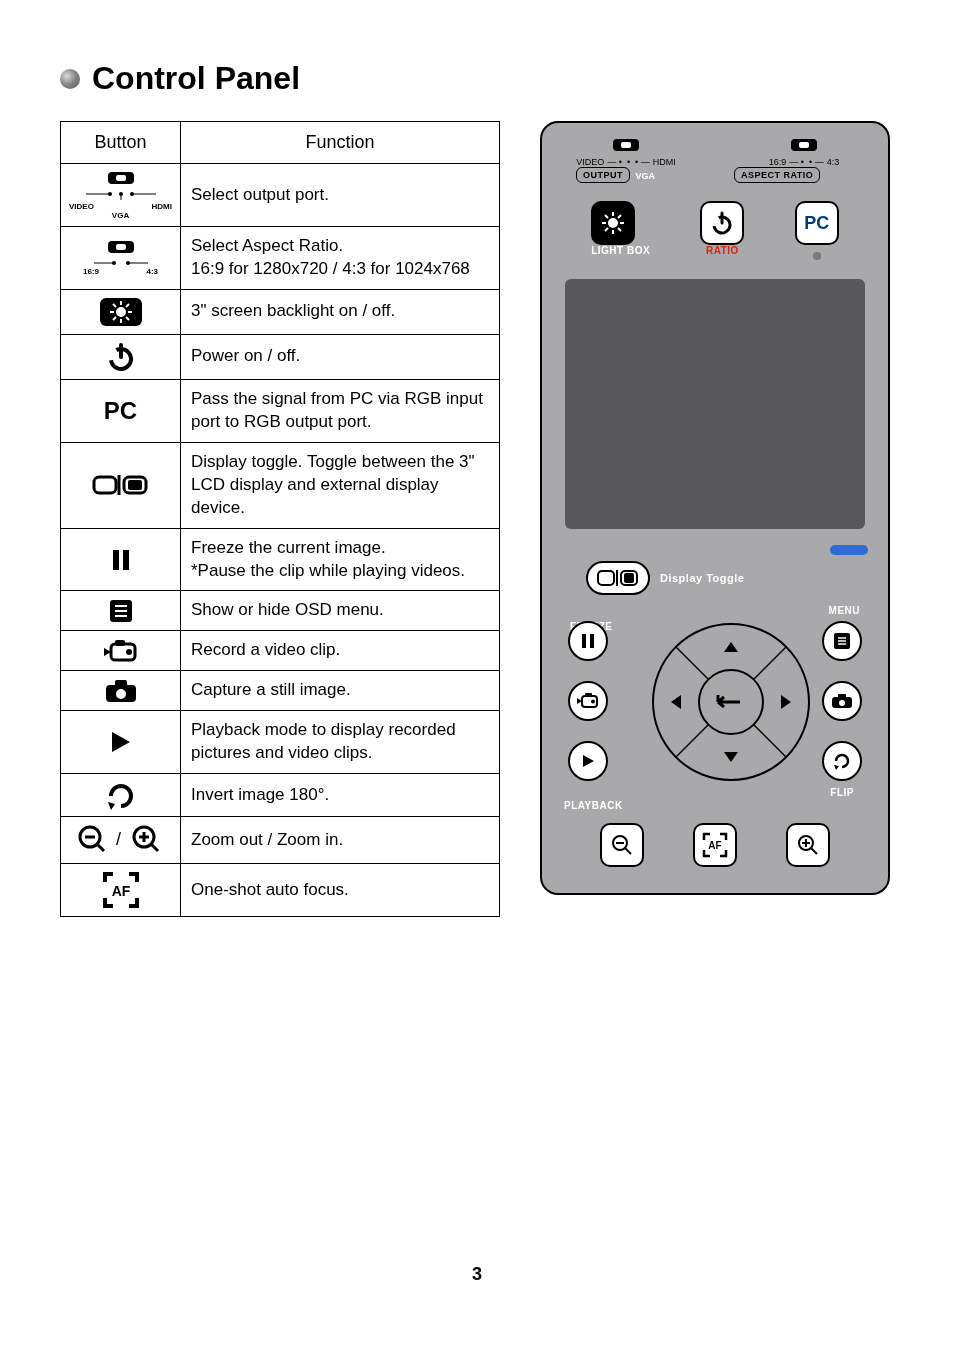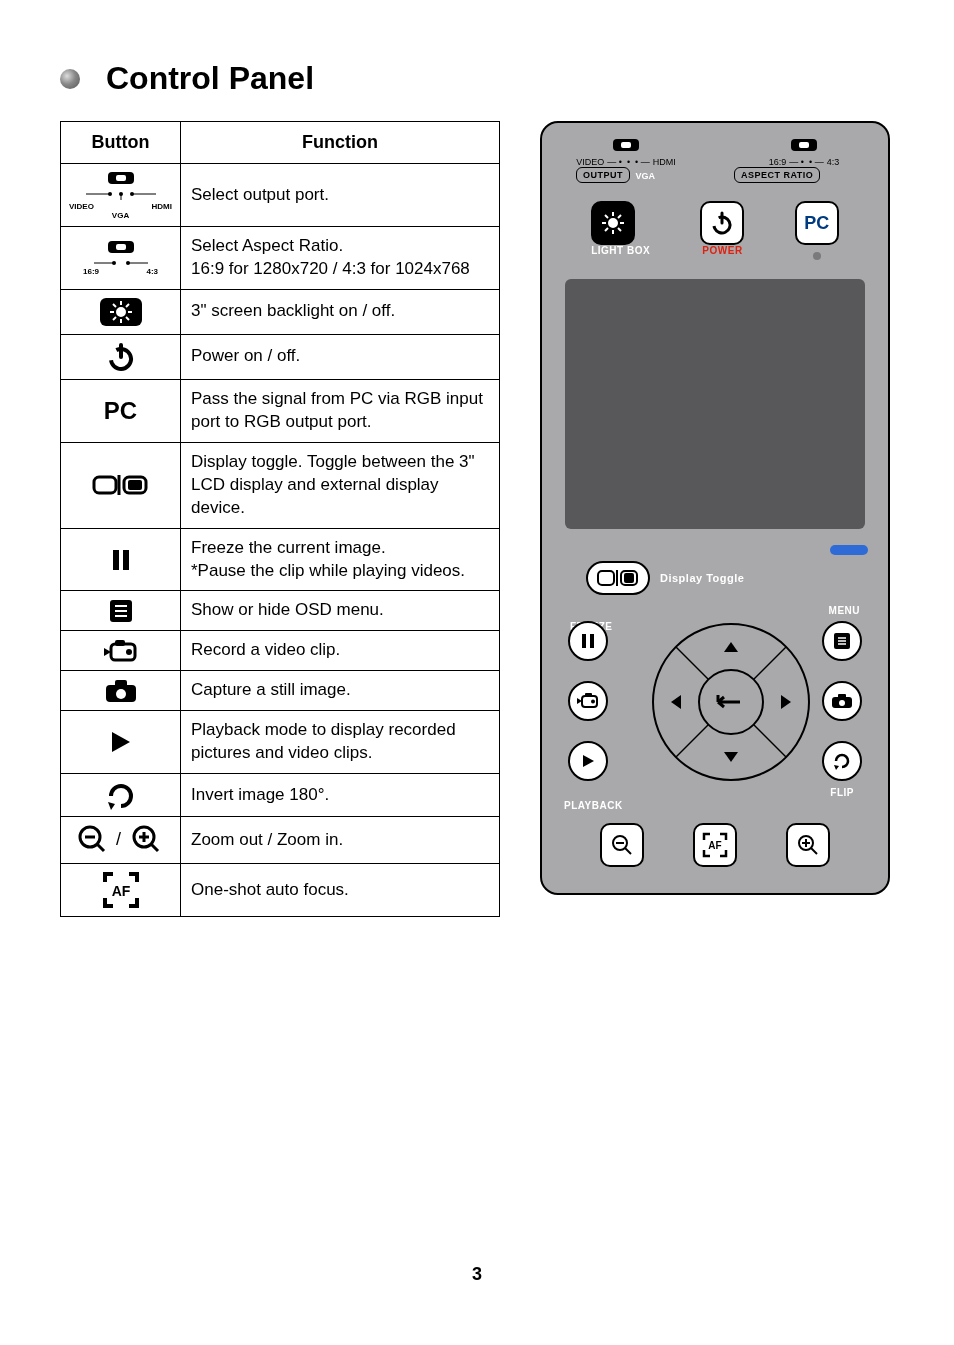--- a/index.html
+++ b/index.html
@@ -15,21 +15,21 @@
     padding: 60px 60px 40px 60px;
     position: relative;
     min-height: 1345px;
   }
   h1 {
     font-size: 32px;
     font-weight: 900;
     margin: 0 0 24px 0;
     display: flex;
     align-items: center;
-    gap: 26px;
+    gap: 12px;
     color: #000;
   }
   .bullet {
     width: 20px; height: 20px;
     border-radius: 50%;
     background: radial-gradient(circle at 35% 35%, #ddd 0%, #888 45%, #555 100%);
     display: inline-block;
   }
   .content {
     display: flex;
@@ -41,21 +41,21 @@
     border-collapse: collapse;
     width: 440px;
     font-size: 17px;
   }
   th, td {
     border: 1.5px solid #000;
     padding: 8px 10px;
     vertical-align: middle;
   }
   th {
-    font-weight: 700;
+    font-weight: 400;
     text-align: center;
     padding: 10px;
     font-size: 18px;
   }
   td.iconcell {
     width: 120px;
     text-align: center;
     padding: 6px 4px;
   }
   td.fn {
@@ -438,21 +438,21 @@
           </div>
           <div class="panel-label">LIGHT BOX</div>
         </div>
         <div style="text-align:center;">
           <div class="sq-btn">
             <svg width="26" height="26">
                 <circle cx="13" cy="15" r="8" stroke="#000" stroke-width="3" fill="none" stroke-dasharray="40 10" transform="rotate(-115 13 15)"></circle>
                 <line x1="13" y1="3" x2="13" y2="13" stroke="#000" stroke-width="3" stroke-linecap="round"></line>
               </svg>
           </div>
-          <div class="panel-label red">POWER</div>
+          <div class="panel-label red">RATIO</div>
         </div>
         <div style="text-align:center;">
           <div class="sq-btn">
             <span style="font-weight:900;font-size:18px;color:#003a80;">PC</span>
           </div>
           <div style="height:10px; display:flex; justify-content:center; align-items:center; margin-top:6px;">
             <span style="width:8px;height:8px;border-radius:50%;background:#7a7a7c;display:inline-block;"></span>
           </div>
         </div>
       </div>

